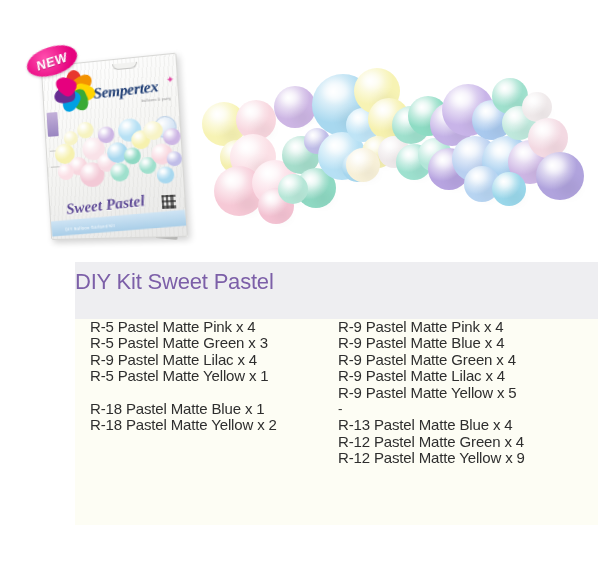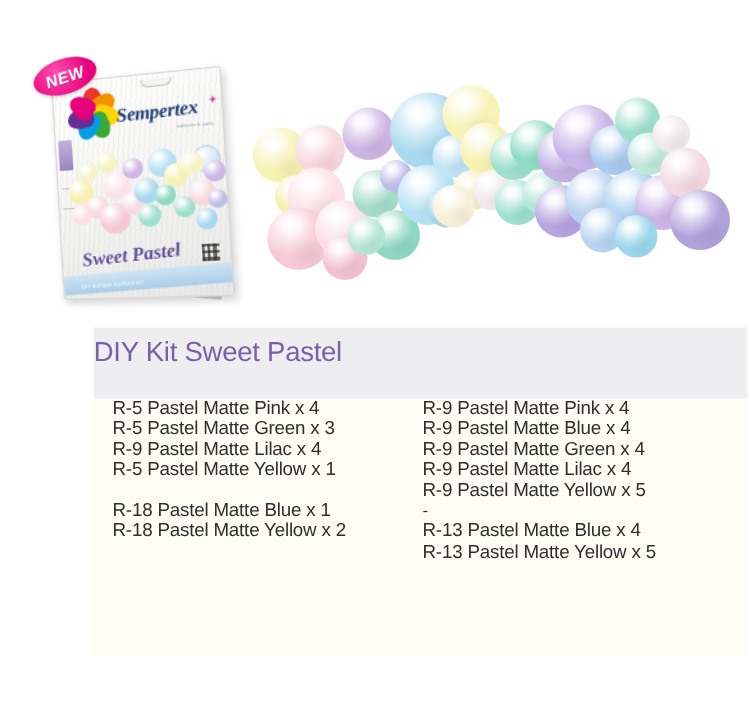--- a/index.html
+++ b/index.html
@@ -478,19 +478,20 @@
         <ul class="item-list" id="right-g1">
             <li>R-9 Pastel Matte Pink x 4</li>
             <li>R-9 Pastel Matte Blue x 4</li>
             <li>R-9 Pastel Matte Green x 4</li>
             <li>R-9 Pastel Matte Lilac x 4</li>
             <li>R-9 Pastel Matte Yellow x 5</li>
           </ul>
         <div class="dash-line">-</div>
         <ul class="item-list" id="right-g2">
             <li>R-13 Pastel Matte Blue x 4</li>
-            <li>R-13 Pastel Matte Yellow x 5</li>
+            <li>R-12 Pastel Matte Green x 4</li>
+            <li>R-12 Pastel Matte Yellow x 9</li>
           </ul>
       </div>
     </div>
   </div>
 
 </div>
 
 </body></html>

